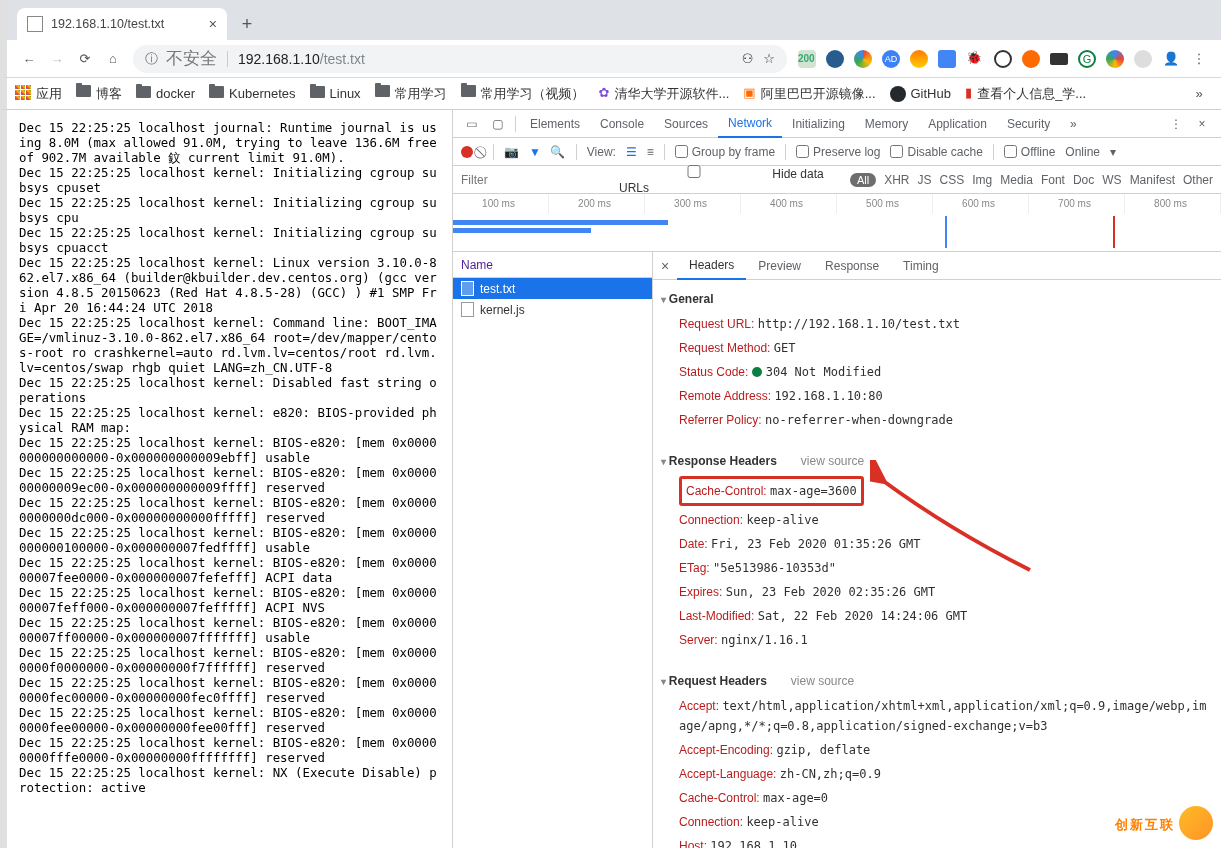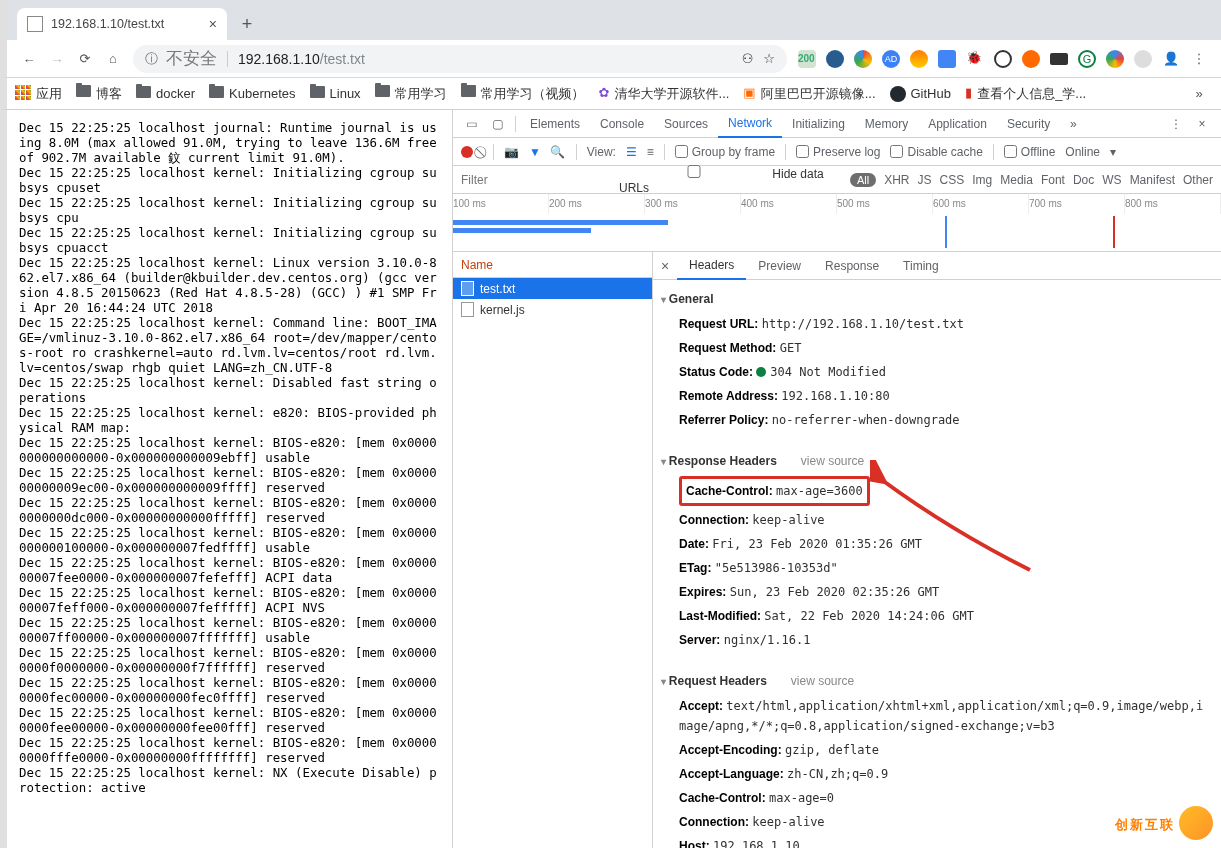--- a/index.html
+++ b/index.html
@@ -45,46 +45,46 @@
 .rec{width:12px;height:12px;border-radius:50%;background:#d93025}
 .ntbar .sep{width:1px;height:16px;background:#d0d0d0}
 .ntbar label{display:flex;align-items:center;gap:4px}
 .filterbar{height:28px;border-bottom:1px solid #d0d0d0;display:flex;align-items:center;padding:0 8px;gap:8px;font-size:12px}
 .filterbar input{border:none;background:transparent;width:150px;outline:none;font-size:12px;color:#666}
 .pill{background:#6e6e6e;color:#fff;border-radius:8px;padding:1px 7px;font-size:11px}
 .ftab{color:#5f6368;cursor:pointer}
 
 .timeline{height:58px;border-bottom:1px solid #d0d0d0;position:relative;font-size:10px;color:#888}
 .timeline .ticks{display:flex;height:20px}
-.timeline .ticks div{flex:1;text-align:left;padding-right:4px;border-right:1px solid #eee;line-height:20px}
+.timeline .ticks div{flex:1;text-align:center;padding-right:4px;border-right:1px solid #eee;line-height:20px}
 .timeline .bars{position:absolute;top:22px;left:0;right:0;height:32px}
 .tlbar1{position:absolute;left:0;width:28%;top:4px;height:5px;background:#4285f4}
 .tlbar2{position:absolute;left:0;width:18%;top:12px;height:5px;background:#4285f4}
 .tlv{position:absolute;top:0;bottom:0;width:2px}
 .tlv.b{left:64%;background:#4285f4}
 .tlv.r{left:86%;background:#d93025}
 
 .ntsplit{flex:1;display:flex;min-height:0}
 .reqlist{width:200px;border-right:1px solid #d0d0d0;font-size:12px}
-.reqlist .hdr{height:26px;border-bottom:1px solid #d0d0d0;display:flex;align-items:center;padding:0 8px;color:#c2410c}
+.reqlist .hdr{height:26px;border-bottom:1px solid #d0d0d0;display:flex;align-items:center;padding:0 8px;color:#4c1d95}
 .reqlist .row{height:21px;display:flex;align-items:center;padding:0 8px;gap:6px}
 .reqlist .row.sel{background:#1a73e8;color:#fff}
 .reqlist .fileico{width:13px;height:15px;background:#fff;border:1px solid #999;position:relative}
 .reqlist .row.sel .fileico{border-color:#fff;background:rgba(255,255,255,.3)}
 .detail{flex:1;display:flex;flex-direction:column;min-width:0}
 .dtabs{height:28px;border-bottom:1px solid #d0d0d0;display:flex;align-items:center;font-size:12px;color:#5f6368}
 .dtabs .x{width:24px;text-align:center;font-size:14px}
 .dtabs .t{padding:0 12px;height:28px;display:flex;align-items:center}
 .dtabs .t.active{color:#333;border-bottom:2px solid #1a73e8}
 .hsect{padding:6px 14px 10px;font-size:12px}
 .hsect .shdr{color:#333;font-weight:600;margin:6px 0 6px -6px}
 .hsect .shdr:before{content:"▾ ";color:#888;font-size:10px}
 .hsect .shdr .vs{font-weight:400;color:#888;margin-left:24px;font-size:12px}
 .kv{padding:2px 0 2px 12px;line-height:20px;word-break:break-all}
-.kv .k{color:#000000;font-weight:700}
+.kv .k{color:#b91c1c;font-weight:400}
 .kv .v{font-family:Menlo,Consolas,monospace;color:#303030}
 .status-dot{display:inline-block;width:10px;height:10px;border-radius:50%;background:#0b8043;margin-right:4px;vertical-align:-1px}
 .hl{border:3px solid #d93025;border-radius:3px;display:inline-block;padding:2px 4px}
 
 .arrow{position:absolute}
 .watermark{position:absolute;right:8px;bottom:8px;background:linear-gradient(135deg,#ffb000,#ff8000);width:34px;height:34px;border-radius:50%;opacity:.85}
 .wmtxt{position:absolute;right:46px;bottom:14px;color:#ff8000;font-weight:700;letter-spacing:2px}
 </style>
 </head>
 <body>

